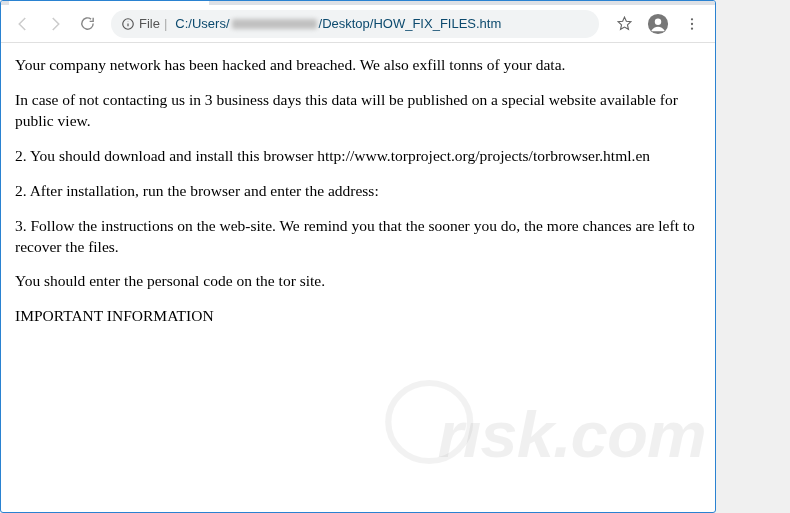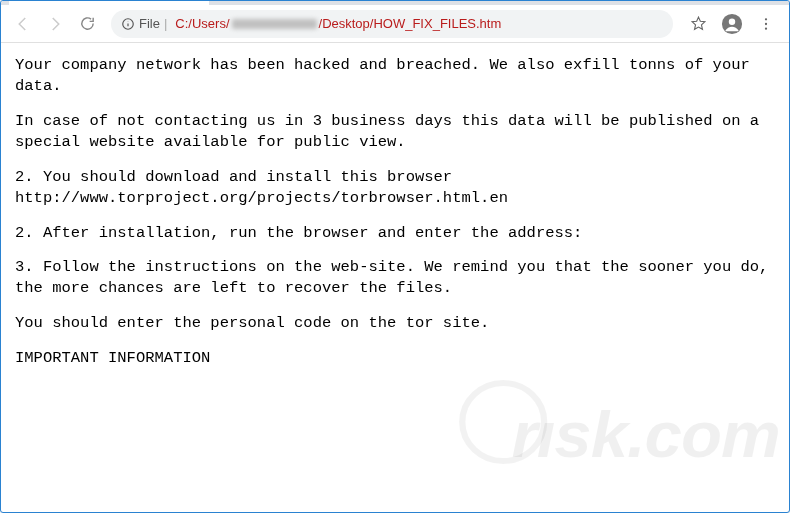--- a/index.html
+++ b/index.html
@@ -5,21 +5,21 @@
     * { box-sizing: border-box; margin: 0; padding: 0; }
     body {
       font-family: Arial, sans-serif;
       background: #f0f0f0;
       width: 790px;
       height: 513px;
       overflow: hidden;
       position: relative;
     }
     .browser-window {
-      width: 790px;
+      width: 716px;
       height: 513px;
       background: #fff;
       border: 1px solid #2a82d1;
       border-radius: 3px;
       overflow: hidden;
       position: relative;
     }
     .win-btn {
       width: 45px;
       height: 30px;
@@ -102,21 +102,21 @@
       font-size: 13px;
       color: #555;
     }
     .file-badge {
       display: flex;
       align-items: center;
       gap: 4px;
       padding-right: 8px;
       color: #555;
     }
-    .url-path { color: #b91c1c; }
+    .url-path { color: #0c4a6e; }
     .url-redacted {
       background: #c0c0c0;
       width: 85px;
       height: 10px;
       border-radius: 2px;
       display: inline-block;
       filter: blur(2px);
       vertical-align: middle;
       margin: 0 2px;
     }
@@ -128,21 +128,21 @@
       justify-content: center;
       color: #666;
       cursor: pointer;
     }
     .avatar svg { width: 22px; height: 22px; }
     .content {
       padding: 12px 14px;
       background: #fff;
       height: calc(100% - 72px);
       overflow: auto;
-      font-family: Liberation Mono, monospace;
+      font-family: Liberation Serif, serif;
       font-size: 15.5px;
       color: #000;
       line-height: 1.35;
     }
     .content p {
       margin-bottom: 14px;
     }
     .content .bold {
       font-weight: bold;
     }

